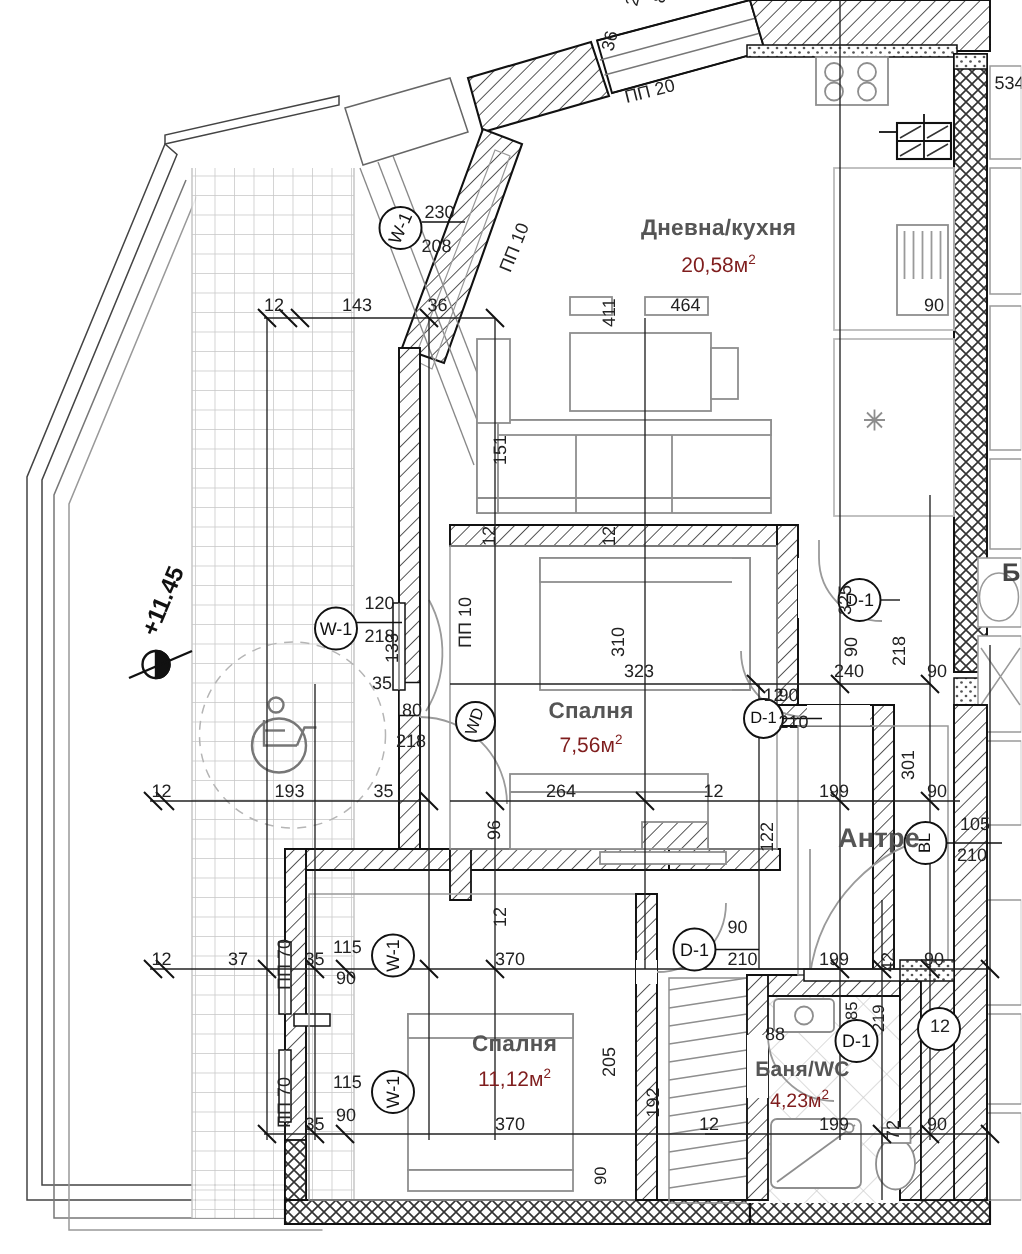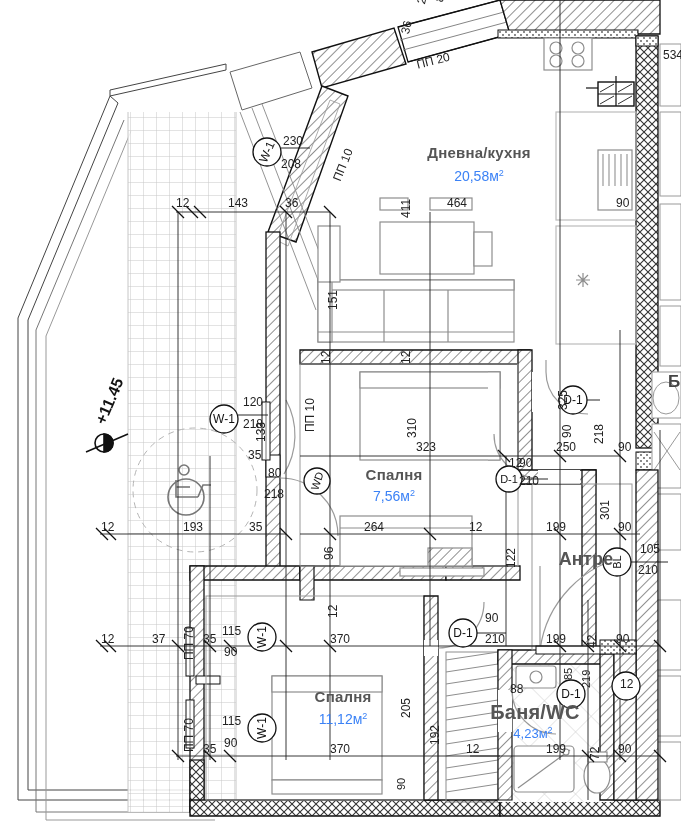--- a/index.html
+++ b/index.html
@@ -1,21 +1,21 @@
 <!DOCTYPE html>
 <html><head>
 <meta charset="utf-8">
 <style>
   html,body{margin:0;padding:0;background:#ffffff;}
   body{width:681px;height:836px;font-family:"Liberation Sans",sans-serif;color:#2b2b2b;}
   #plan{position:relative;width:681px;height:836px;overflow:hidden;background:#fff;}
   svg{position:absolute;left:0;top:0;}
   .lbl{position:absolute;white-space:nowrap;}
   .room-name{font-weight:bold;font-size:15px;color:#555;letter-spacing:.2px;}
-  .room-area{font-size:14px;color:#3b82f6;}
+  .room-area{font-size:14px;color:#7f1d1d;}
   .dim{font-size:12px;color:#222;font-family:"Liberation Sans",sans-serif;}
   .tag{font-size:12px;color:#111;}
   .vert{transform-origin:left top;}
   .sup{font-size:9px;vertical-align:super;}
   .elev{font-size:16px;font-weight:bold;color:#111;}
   .ctr{transform:translate(-50%,-50%);}
 </style>
 </head>
 <body>
 
@@ -344,21 +344,21 @@
 
   <div class="lbl room-name ctr" style="left:479px;top:152px">Дневна/кухня</div>
   <div class="lbl room-area ctr" style="left:479px;top:176px"><span>20,58</span><span>м</span><span class="sup">2</span></div>
 
   <div class="lbl room-name ctr" style="left:394px;top:474px">Спалня</div>
   <div class="lbl room-area ctr" style="left:394px;top:496px"><span>7,56</span><span>м</span><span class="sup">2</span></div>
 
   <div class="lbl room-name ctr" style="left:343px;top:696px">Спалня</div>
   <div class="lbl room-area ctr" style="left:343px;top:719px"><span>11,12</span><span>м</span><span class="sup">2</span></div>
 
-  <div class="lbl room-name ctr" style="left:535px;top:712px;font-size:20px">Баня/WC</div>
+  <div class="lbl room-name ctr" style="left:535px;top:712px;font-size:14px">Баня/WC</div>
   <div class="lbl room-area ctr" style="left:533px;top:733px;font-size:13px"><span>4,23</span><span>м</span><span class="sup">2</span></div>
 
   <div class="lbl room-name ctr" style="left:586px;top:559px;font-size:18px">Антре</div>
 
   <div class="lbl elev" style="left:92px;top:420px;transform:rotate(-67deg);transform-origin:left top">+11.45</div>
 
   <div class="lbl tag ctr" style="left:267px;top:152px;transform:translate(-50%,-50%) rotate(-66deg)">W-1</div>
   <div class="lbl dim" style="left:283px;top:134px">230</div>
   <div class="lbl dim" style="left:281px;top:157px">208</div>
 
@@ -438,21 +438,21 @@
   <div class="lbl dim" style="left:509px;top:456px">12</div>
   <div class="lbl dim" style="left:469px;top:520px">12</div>
   <div class="lbl dim" style="left:466px;top:742px">12</div>
   <div class="lbl dim vert" style="left:556px;top:410px;transform:rotate(-90deg);transform-origin:left top">325</div>
   <div class="lbl dim" style="left:663px;top:48px">534</div>
   <div class="lbl dim" style="left:616px;top:196px">90</div>
   <div class="lbl dim" style="left:618px;top:440px">90</div>
   <div class="lbl dim" style="left:618px;top:520px">90</div>
   <div class="lbl dim" style="left:616px;top:632px">90</div>
   <div class="lbl dim" style="left:618px;top:742px">90</div>
-  <div class="lbl dim" style="left:556px;top:440px">250</div>
+  <div class="lbl dim" style="left:556px;top:440px">240</div>
   <div class="lbl dim" style="left:546px;top:520px">199</div>
   <div class="lbl dim" style="left:546px;top:632px">199</div>
   <div class="lbl dim" style="left:546px;top:742px">199</div>
   <div class="lbl dim vert" style="left:598px;top:520px;transform:rotate(-90deg);transform-origin:left top">301</div>
   <div class="lbl dim vert" style="left:585px;top:648px;transform:rotate(-90deg);transform-origin:left top">42</div>
   <div class="lbl dim" style="left:510px;top:682px">88</div>
   <div class="lbl dim vert" style="left:588px;top:760px;transform:rotate(-90deg);transform-origin:left top">72</div>
   <div class="lbl dim vert" style="left:428px;top:745px;transform:rotate(-90deg);transform-origin:left top">192</div>
   <div class="lbl dim vert" style="left:399px;top:718px;transform:rotate(-90deg);transform-origin:left top">205</div>
   <div class="lbl dim" style="left:620px;top:677px">12</div>

